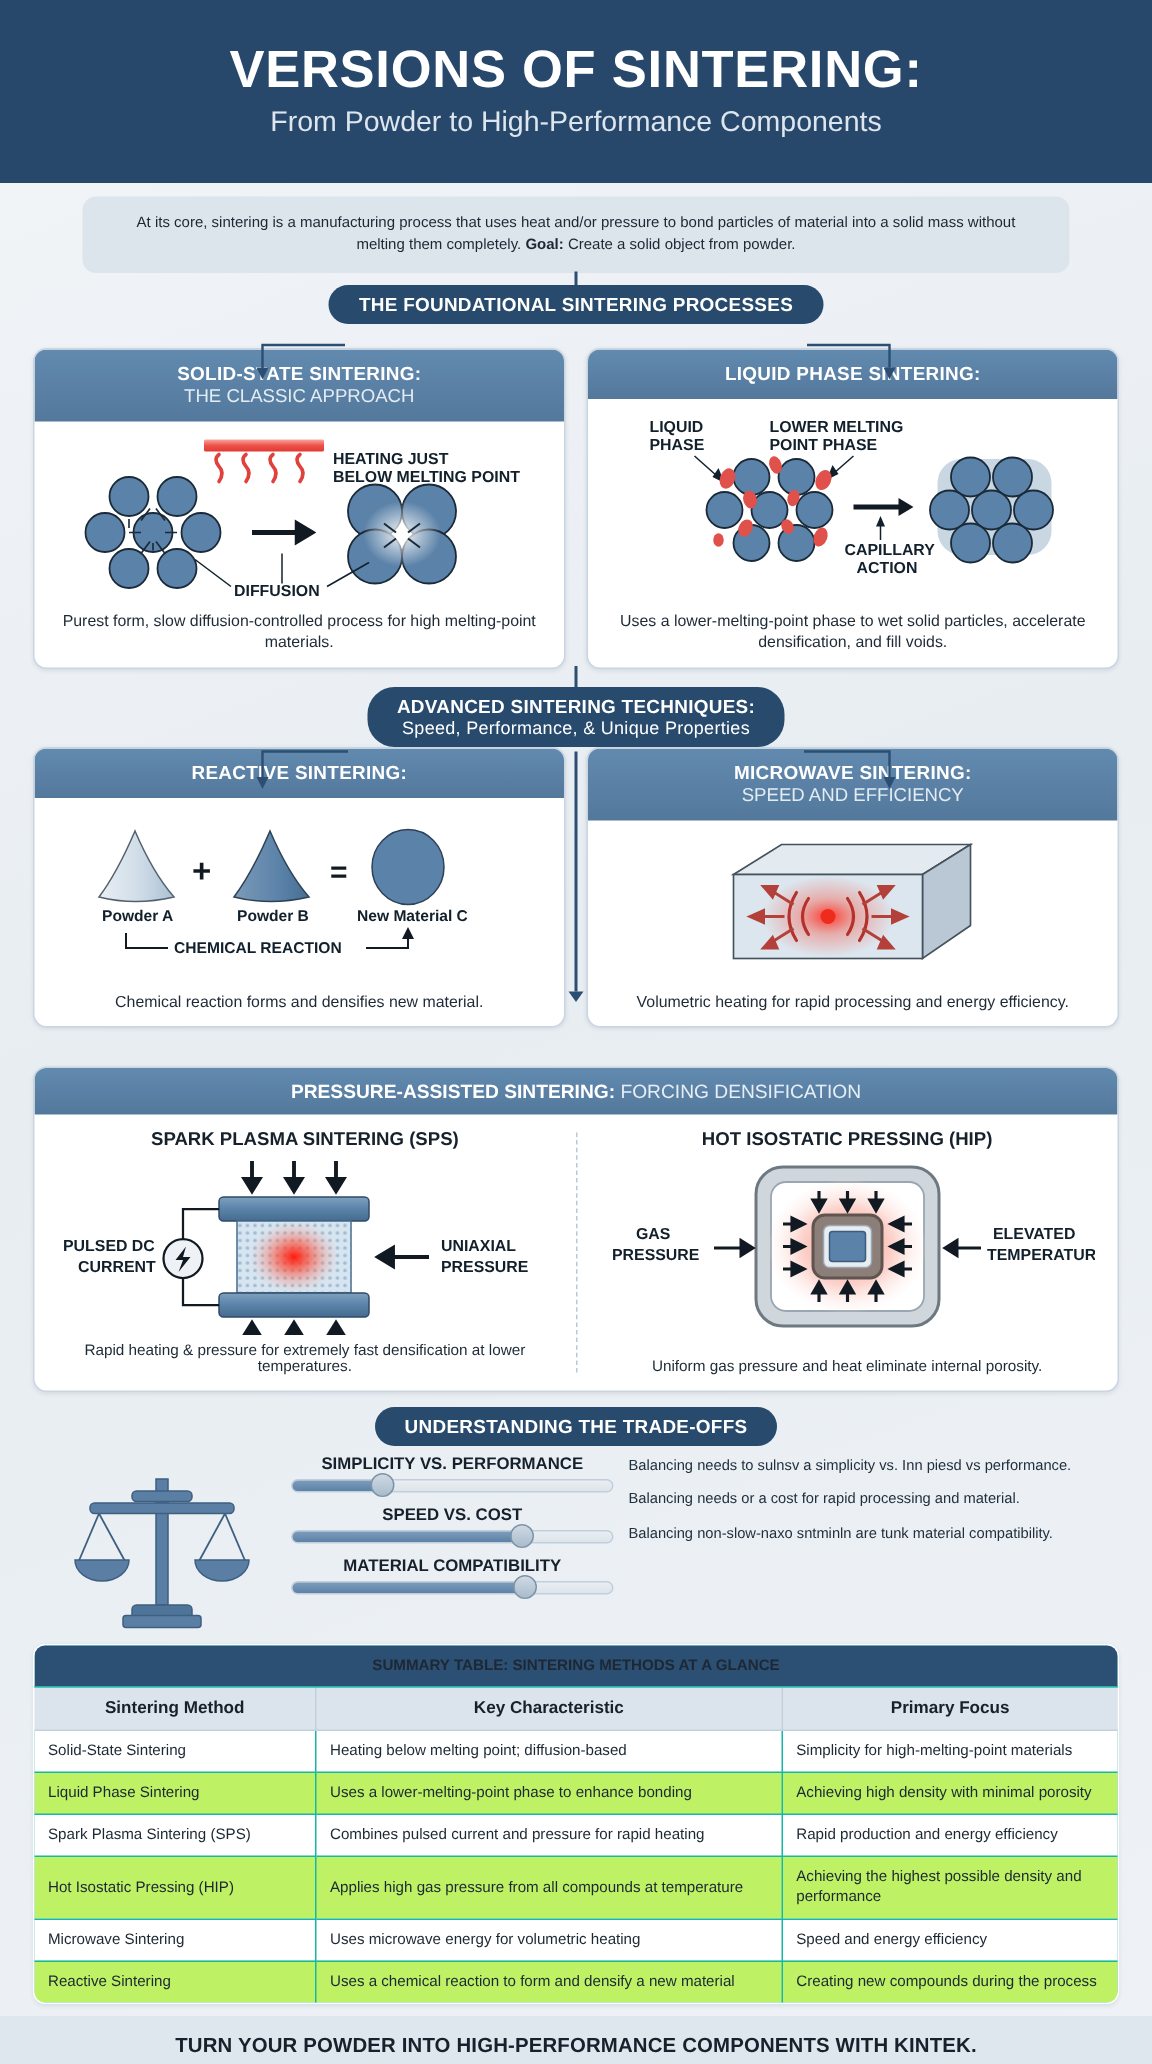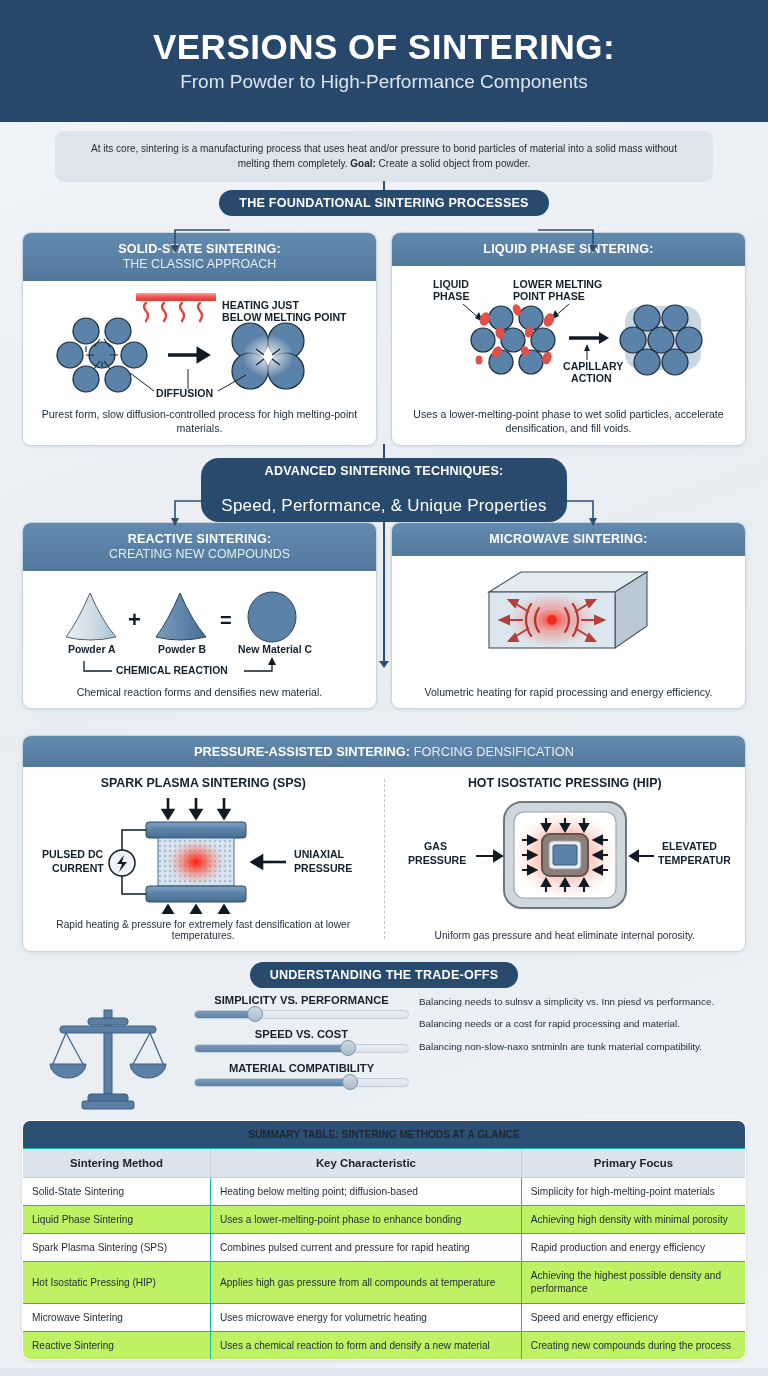--- a/index.html
+++ b/index.html
@@ -36,21 +36,21 @@
     border-left: 5px solid transparent; border-right: 5px solid transparent;
     border-top: 7px solid #2d4e73; }
 
   
   .pill {
     background: #274a6d; color: #fff; border-radius: 18px;
     padding: 6px 20px; text-align: center; font-weight: bold;
     font-size: 12.6px; letter-spacing: .2px; display: inline-block;
     position: relative; z-index: 2;
   }
-  .pill .sub { display:block; font-weight: normal; font-size: 17px; margin-top:18px; }
+  .pill .sub { display:block; font-weight: normal; font-size: 12px; margin-top:0; }
   .pill-row { display: flex; justify-content: center; }
 
   
   .row2 { display: flex; gap: 14px; padding: 0 22px; }
   .card {
     flex: 1; background: #ffffff; border-radius: 9px; overflow: hidden;
     border: 1px solid #c9d6e2; box-shadow: 0 1px 3px rgba(30,50,75,.10);
     display: flex; flex-direction: column;
   }
   .card-head {
@@ -312,21 +312,20 @@
   </svg>
 
   <div class="connector" style="left:383px; top:501px; width:2px; height:160px;"></div>
   <div class="arrowhead" style="left:379px; top:661px;"></div>
 
   <div class="row2" style="margin-top:0;">
 
     <div class="card">
       <div class="card-head">
         <div class="l1">REACTIVE SINTERING:</div>
-        <div class="l2">CREATING NEW COMPOUNDS</div>
       </div>
       <div class="card-body">
         <div class="diagram">
           <svg width="300" height="100" viewBox="0 0 300 100">
             <defs>
               <linearGradient id="powA" x1="0" y1="0" x2="1" y2="0">
                 <stop offset="0%" stop-color="#e9eff4"></stop>
                   <stop offset="55%" stop-color="#cfdce7"></stop>
                   <stop offset="100%" stop-color="#a9c0d3"></stop>
               </linearGradient>
@@ -354,20 +353,21 @@
             <text x="66" y="95" font-size="10.4" font-weight="bold" fill="#12202c" font-family="Liberation Sans, sans-serif">CHEMICAL REACTION</text>
           </svg>
         </div>
         <div class="card-caption">Chemical reaction forms and densifies new material.</div>
       </div>
     </div>
 
     <div class="card">
       <div class="card-head">
         <div class="l1">MICROWAVE SINTERING:</div>
+        <div class="l2">SPEED AND EFFICIENCY</div>
       </div>
       <div class="card-body">
         <div class="diagram">
           <svg width="300" height="100" viewBox="0 0 300 100">
             <defs>
               <radialGradient id="mwglow" cx="50%" cy="50%" r="50%">
                 <stop offset="0%" stop-color="#ff2d20" stop-opacity=".95"></stop>
                 <stop offset="45%" stop-color="#f26a5e" stop-opacity=".45"></stop>
                 <stop offset="100%" stop-color="#f26a5e" stop-opacity="0"></stop>
               </radialGradient>

